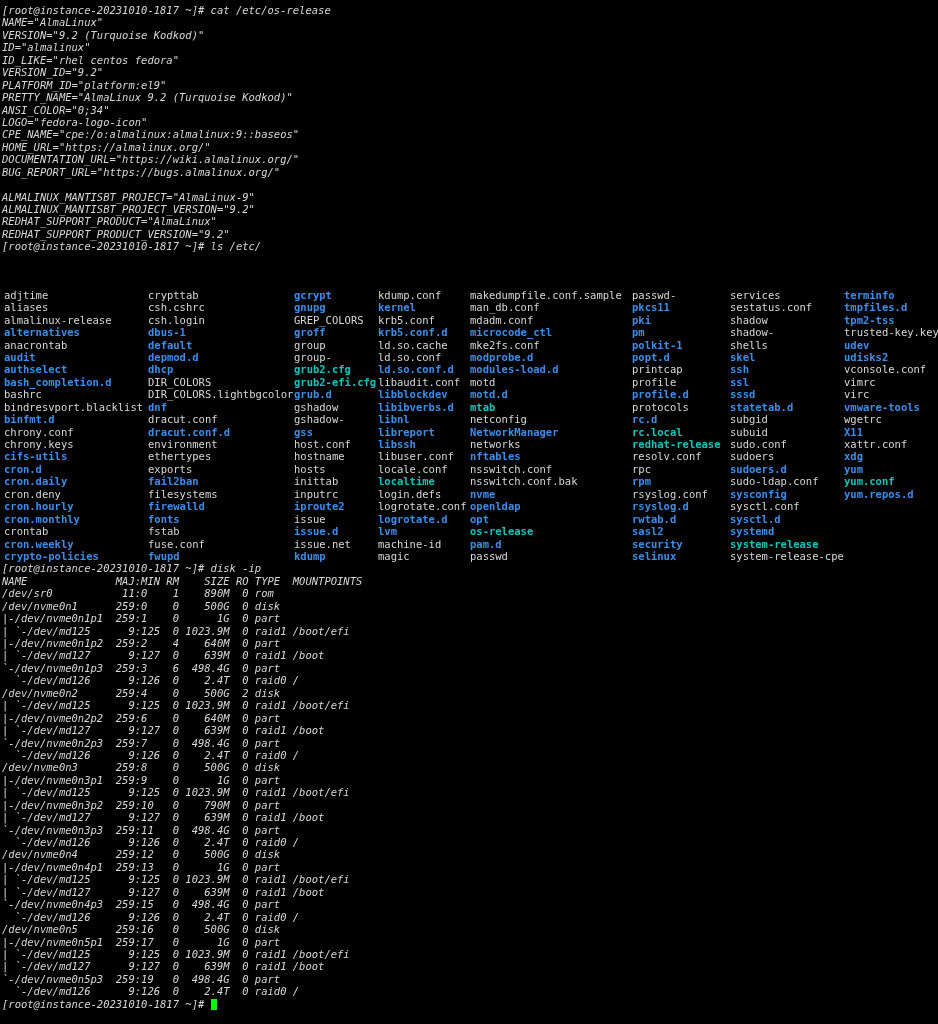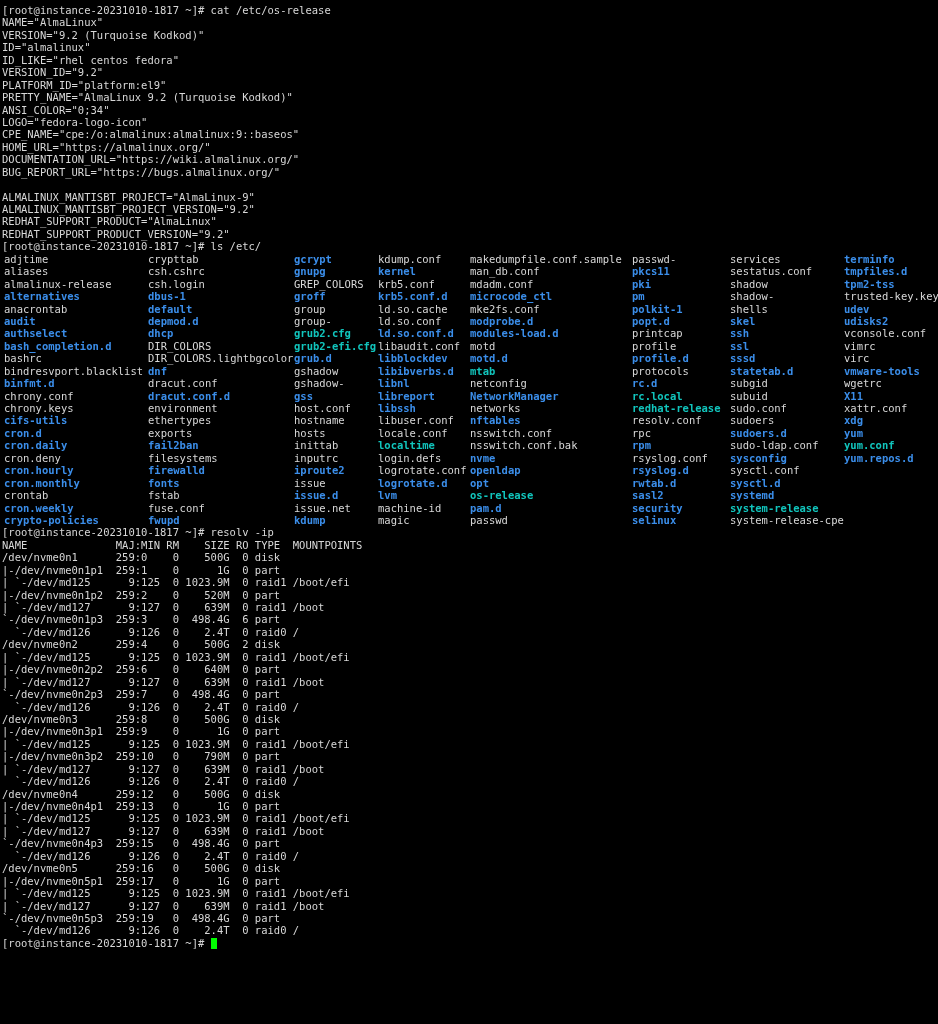--- a/index.html
+++ b/index.html
@@ -25,37 +25,39 @@
     letter-spacing: 0px;
     padding: 4px 0 0 2px;
     box-sizing: border-box;
   }
   .line {
     height: 12.45px;
     white-space: pre;
     font-family: "DejaVu Sans Mono", monospace;
     font-size: 10.5px;
     line-height: 12.45px;
+    font-style: italic;
   }
   .blank { height: 12.45px; }
   .fg-default { color: #d8d8d8; }
   .fg-dir     { color: #3b8eea; font-weight: bold; }
   .fg-link    { color: #11c5bd; font-weight: bold; }
   .prompt     { color: #d8d8d8; }
   .cursor {
     display: inline-block;
     width: 6.2px;
     height: 11px;
     background: #00ff00;
     vertical-align: text-bottom;
   }
   
   .ls-grid {
     position: relative;
     white-space: pre;
+    margin-top: 36px;
   }
   .ls-row {
     height: 12.45px;
     line-height: 12.45px;
     white-space: pre;
     position: relative;
   }
   .ls-cell {
     position: absolute;
     top: 0;
@@ -90,43 +92,45 @@
       <div class="line fg-default">ALMALINUX_MANTISBT_PROJECT="AlmaLinux-9"</div>
       <div class="line fg-default">ALMALINUX_MANTISBT_PROJECT_VERSION="9.2"</div>
       <div class="line fg-default">REDHAT_SUPPORT_PRODUCT="AlmaLinux"</div>
       <div class="line fg-default">REDHAT_SUPPORT_PRODUCT_VERSION="9.2"</div>
     </div>
 
   <div class="line"><span class="prompt">[root@instance-20231010-1817 ~]#</span><span> ls /etc/</span></div>
 
   <div id="ls-output" class="ls-grid"><div class="ls-row"><span class="ls-cell fg-default" style="left: 2px;">adjtime</span><span class="ls-cell fg-default" style="left: 146px;">crypttab</span><span class="ls-cell fg-dir" style="left: 292px;">gcrypt</span><span class="ls-cell fg-default" style="left: 376px;">kdump.conf</span><span class="ls-cell fg-default" style="left: 468px;">makedumpfile.conf.sample</span><span class="ls-cell fg-default" style="left: 630px;">passwd-</span><span class="ls-cell fg-default" style="left: 728px;">services</span><span class="ls-cell fg-dir" style="left: 842px;">terminfo</span></div><div class="ls-row"><span class="ls-cell fg-default" style="left: 2px;">aliases</span><span class="ls-cell fg-default" style="left: 146px;">csh.cshrc</span><span class="ls-cell fg-dir" style="left: 292px;">gnupg</span><span class="ls-cell fg-dir" style="left: 376px;">kernel</span><span class="ls-cell fg-default" style="left: 468px;">man_db.conf</span><span class="ls-cell fg-dir" style="left: 630px;">pkcs11</span><span class="ls-cell fg-default" style="left: 728px;">sestatus.conf</span><span class="ls-cell fg-dir" style="left: 842px;">tmpfiles.d</span></div><div class="ls-row"><span class="ls-cell fg-default" style="left: 2px;">almalinux-release</span><span class="ls-cell fg-default" style="left: 146px;">csh.login</span><span class="ls-cell fg-default" style="left: 292px;">GREP_COLORS</span><span class="ls-cell fg-default" style="left: 376px;">krb5.conf</span><span class="ls-cell fg-default" style="left: 468px;">mdadm.conf</span><span class="ls-cell fg-dir" style="left: 630px;">pki</span><span class="ls-cell fg-default" style="left: 728px;">shadow</span><span class="ls-cell fg-dir" style="left: 842px;">tpm2-tss</span></div><div class="ls-row"><span class="ls-cell fg-dir" style="left: 2px;">alternatives</span><span class="ls-cell fg-dir" style="left: 146px;">dbus-1</span><span class="ls-cell fg-dir" style="left: 292px;">groff</span><span class="ls-cell fg-dir" style="left: 376px;">krb5.conf.d</span><span class="ls-cell fg-dir" style="left: 468px;">microcode_ctl</span><span class="ls-cell fg-dir" style="left: 630px;">pm</span><span class="ls-cell fg-default" style="left: 728px;">shadow-</span><span class="ls-cell fg-default" style="left: 842px;">trusted-key.key</span></div><div class="ls-row"><span class="ls-cell fg-default" style="left: 2px;">anacrontab</span><span class="ls-cell fg-dir" style="left: 146px;">default</span><span class="ls-cell fg-default" style="left: 292px;">group</span><span class="ls-cell fg-default" style="left: 376px;">ld.so.cache</span><span class="ls-cell fg-default" style="left: 468px;">mke2fs.conf</span><span class="ls-cell fg-dir" style="left: 630px;">polkit-1</span><span class="ls-cell fg-default" style="left: 728px;">shells</span><span class="ls-cell fg-dir" style="left: 842px;">udev</span></div><div class="ls-row"><span class="ls-cell fg-dir" style="left: 2px;">audit</span><span class="ls-cell fg-dir" style="left: 146px;">depmod.d</span><span class="ls-cell fg-default" style="left: 292px;">group-</span><span class="ls-cell fg-default" style="left: 376px;">ld.so.conf</span><span class="ls-cell fg-dir" style="left: 468px;">modprobe.d</span><span class="ls-cell fg-dir" style="left: 630px;">popt.d</span><span class="ls-cell fg-dir" style="left: 728px;">skel</span><span class="ls-cell fg-dir" style="left: 842px;">udisks2</span></div><div class="ls-row"><span class="ls-cell fg-dir" style="left: 2px;">authselect</span><span class="ls-cell fg-dir" style="left: 146px;">dhcp</span><span class="ls-cell fg-link" style="left: 292px;">grub2.cfg</span><span class="ls-cell fg-dir" style="left: 376px;">ld.so.conf.d</span><span class="ls-cell fg-dir" style="left: 468px;">modules-load.d</span><span class="ls-cell fg-default" style="left: 630px;">printcap</span><span class="ls-cell fg-dir" style="left: 728px;">ssh</span><span class="ls-cell fg-default" style="left: 842px;">vconsole.conf</span></div><div class="ls-row"><span class="ls-cell fg-dir" style="left: 2px;">bash_completion.d</span><span class="ls-cell fg-default" style="left: 146px;">DIR_COLORS</span><span class="ls-cell fg-link" style="left: 292px;">grub2-efi.cfg</span><span class="ls-cell fg-default" style="left: 376px;">libaudit.conf</span><span class="ls-cell fg-default" style="left: 468px;">motd</span><span class="ls-cell fg-default" style="left: 630px;">profile</span><span class="ls-cell fg-dir" style="left: 728px;">ssl</span><span class="ls-cell fg-default" style="left: 842px;">vimrc</span></div><div class="ls-row"><span class="ls-cell fg-default" style="left: 2px;">bashrc</span><span class="ls-cell fg-default" style="left: 146px;">DIR_COLORS.lightbgcolor</span><span class="ls-cell fg-dir" style="left: 292px;">grub.d</span><span class="ls-cell fg-dir" style="left: 376px;">libblockdev</span><span class="ls-cell fg-dir" style="left: 468px;">motd.d</span><span class="ls-cell fg-dir" style="left: 630px;">profile.d</span><span class="ls-cell fg-dir" style="left: 728px;">sssd</span><span class="ls-cell fg-default" style="left: 842px;">virc</span></div><div class="ls-row"><span class="ls-cell fg-default" style="left: 2px;">bindresvport.blacklist</span><span class="ls-cell fg-dir" style="left: 146px;">dnf</span><span class="ls-cell fg-default" style="left: 292px;">gshadow</span><span class="ls-cell fg-dir" style="left: 376px;">libibverbs.d</span><span class="ls-cell fg-link" style="left: 468px;">mtab</span><span class="ls-cell fg-default" style="left: 630px;">protocols</span><span class="ls-cell fg-dir" style="left: 728px;">statetab.d</span><span class="ls-cell fg-dir" style="left: 842px;">vmware-tools</span></div><div class="ls-row"><span class="ls-cell fg-dir" style="left: 2px;">binfmt.d</span><span class="ls-cell fg-default" style="left: 146px;">dracut.conf</span><span class="ls-cell fg-default" style="left: 292px;">gshadow-</span><span class="ls-cell fg-dir" style="left: 376px;">libnl</span><span class="ls-cell fg-default" style="left: 468px;">netconfig</span><span class="ls-cell fg-dir" style="left: 630px;">rc.d</span><span class="ls-cell fg-default" style="left: 728px;">subgid</span><span class="ls-cell fg-default" style="left: 842px;">wgetrc</span></div><div class="ls-row"><span class="ls-cell fg-default" style="left: 2px;">chrony.conf</span><span class="ls-cell fg-dir" style="left: 146px;">dracut.conf.d</span><span class="ls-cell fg-dir" style="left: 292px;">gss</span><span class="ls-cell fg-dir" style="left: 376px;">libreport</span><span class="ls-cell fg-dir" style="left: 468px;">NetworkManager</span><span class="ls-cell fg-link" style="left: 630px;">rc.local</span><span class="ls-cell fg-default" style="left: 728px;">subuid</span><span class="ls-cell fg-dir" style="left: 842px;">X11</span></div><div class="ls-row"><span class="ls-cell fg-default" style="left: 2px;">chrony.keys</span><span class="ls-cell fg-default" style="left: 146px;">environment</span><span class="ls-cell fg-default" style="left: 292px;">host.conf</span><span class="ls-cell fg-dir" style="left: 376px;">libssh</span><span class="ls-cell fg-default" style="left: 468px;">networks</span><span class="ls-cell fg-link" style="left: 630px;">redhat-release</span><span class="ls-cell fg-default" style="left: 728px;">sudo.conf</span><span class="ls-cell fg-default" style="left: 842px;">xattr.conf</span></div><div class="ls-row"><span class="ls-cell fg-dir" style="left: 2px;">cifs-utils</span><span class="ls-cell fg-default" style="left: 146px;">ethertypes</span><span class="ls-cell fg-default" style="left: 292px;">hostname</span><span class="ls-cell fg-default" style="left: 376px;">libuser.conf</span><span class="ls-cell fg-dir" style="left: 468px;">nftables</span><span class="ls-cell fg-default" style="left: 630px;">resolv.conf</span><span class="ls-cell fg-default" style="left: 728px;">sudoers</span><span class="ls-cell fg-dir" style="left: 842px;">xdg</span></div><div class="ls-row"><span class="ls-cell fg-dir" style="left: 2px;">cron.d</span><span class="ls-cell fg-default" style="left: 146px;">exports</span><span class="ls-cell fg-default" style="left: 292px;">hosts</span><span class="ls-cell fg-default" style="left: 376px;">locale.conf</span><span class="ls-cell fg-default" style="left: 468px;">nsswitch.conf</span><span class="ls-cell fg-default" style="left: 630px;">rpc</span><span class="ls-cell fg-dir" style="left: 728px;">sudoers.d</span><span class="ls-cell fg-dir" style="left: 842px;">yum</span></div><div class="ls-row"><span class="ls-cell fg-dir" style="left: 2px;">cron.daily</span><span class="ls-cell fg-dir" style="left: 146px;">fail2ban</span><span class="ls-cell fg-default" style="left: 292px;">inittab</span><span class="ls-cell fg-link" style="left: 376px;">localtime</span><span class="ls-cell fg-default" style="left: 468px;">nsswitch.conf.bak</span><span class="ls-cell fg-dir" style="left: 630px;">rpm</span><span class="ls-cell fg-default" style="left: 728px;">sudo-ldap.conf</span><span class="ls-cell fg-link" style="left: 842px;">yum.conf</span></div><div class="ls-row"><span class="ls-cell fg-default" style="left: 2px;">cron.deny</span><span class="ls-cell fg-default" style="left: 146px;">filesystems</span><span class="ls-cell fg-default" style="left: 292px;">inputrc</span><span class="ls-cell fg-default" style="left: 376px;">login.defs</span><span class="ls-cell fg-dir" style="left: 468px;">nvme</span><span class="ls-cell fg-default" style="left: 630px;">rsyslog.conf</span><span class="ls-cell fg-dir" style="left: 728px;">sysconfig</span><span class="ls-cell fg-dir" style="left: 842px;">yum.repos.d</span></div><div class="ls-row"><span class="ls-cell fg-dir" style="left: 2px;">cron.hourly</span><span class="ls-cell fg-dir" style="left: 146px;">firewalld</span><span class="ls-cell fg-dir" style="left: 292px;">iproute2</span><span class="ls-cell fg-default" style="left: 376px;">logrotate.conf</span><span class="ls-cell fg-dir" style="left: 468px;">openldap</span><span class="ls-cell fg-dir" style="left: 630px;">rsyslog.d</span><span class="ls-cell fg-default" style="left: 728px;">sysctl.conf</span></div><div class="ls-row"><span class="ls-cell fg-dir" style="left: 2px;">cron.monthly</span><span class="ls-cell fg-dir" style="left: 146px;">fonts</span><span class="ls-cell fg-default" style="left: 292px;">issue</span><span class="ls-cell fg-dir" style="left: 376px;">logrotate.d</span><span class="ls-cell fg-dir" style="left: 468px;">opt</span><span class="ls-cell fg-dir" style="left: 630px;">rwtab.d</span><span class="ls-cell fg-dir" style="left: 728px;">sysctl.d</span></div><div class="ls-row"><span class="ls-cell fg-default" style="left: 2px;">crontab</span><span class="ls-cell fg-default" style="left: 146px;">fstab</span><span class="ls-cell fg-dir" style="left: 292px;">issue.d</span><span class="ls-cell fg-dir" style="left: 376px;">lvm</span><span class="ls-cell fg-link" style="left: 468px;">os-release</span><span class="ls-cell fg-dir" style="left: 630px;">sasl2</span><span class="ls-cell fg-dir" style="left: 728px;">systemd</span></div><div class="ls-row"><span class="ls-cell fg-dir" style="left: 2px;">cron.weekly</span><span class="ls-cell fg-default" style="left: 146px;">fuse.conf</span><span class="ls-cell fg-default" style="left: 292px;">issue.net</span><span class="ls-cell fg-default" style="left: 376px;">machine-id</span><span class="ls-cell fg-dir" style="left: 468px;">pam.d</span><span class="ls-cell fg-dir" style="left: 630px;">security</span><span class="ls-cell fg-link" style="left: 728px;">system-release</span></div><div class="ls-row"><span class="ls-cell fg-dir" style="left: 2px;">crypto-policies</span><span class="ls-cell fg-dir" style="left: 146px;">fwupd</span><span class="ls-cell fg-dir" style="left: 292px;">kdump</span><span class="ls-cell fg-default" style="left: 376px;">magic</span><span class="ls-cell fg-default" style="left: 468px;">passwd</span><span class="ls-cell fg-dir" style="left: 630px;">selinux</span><span class="ls-cell fg-default" style="left: 728px;">system-release-cpe</span></div></div>
 
-  <div class="line"><span class="prompt">[root@instance-20231010-1817 ~]#</span><span> resolv -ip</span></div>
+  <div class="line"><span class="prompt">[root@instance-20231010-1817 ~]#</span><span> disk -ip</span></div>
 
   <div class="line">NAME              MAJ:MIN RM    SIZE RO TYPE  MOUNTPOINTS</div>
 
   <div id="lsblk-output">
+      <div class="line fg-default">/dev/sr0           11:0    1    890M  0 rom</div>
       <div class="line fg-default">/dev/nvme0n1      259:0    0    500G  0 disk</div>
       <div class="line fg-default">|-/dev/nvme0n1p1  259:1    0      1G  0 part</div>
       <div class="line fg-default">| `-/dev/md125      9:125  0 1023.9M  0 raid1 /boot/efi</div>
-      <div class="line fg-default">|-/dev/nvme0n1p2  259:2    0    520M  0 part</div>
+      <div class="line fg-default">|-/dev/nvme0n1p2  259:2    4    640M  0 part</div>
       <div class="line fg-default">| `-/dev/md127      9:127  0    639M  0 raid1 /boot</div>
-      <div class="line fg-default">`-/dev/nvme0n1p3  259:3    0  498.4G  6 part</div>
+      <div class="line fg-default">`-/dev/nvme0n1p3  259:3    6  498.4G  0 part</div>
       <div class="line fg-default">  `-/dev/md126      9:126  0    2.4T  0 raid0 /</div>
       <div class="line fg-default">/dev/nvme0n2      259:4    0    500G  2 disk</div>
       <div class="line fg-default">| `-/dev/md125      9:125  0 1023.9M  0 raid1 /boot/efi</div>
       <div class="line fg-default">|-/dev/nvme0n2p2  259:6    0    640M  0 part</div>
       <div class="line fg-default">| `-/dev/md127      9:127  0    639M  0 raid1 /boot</div>
       <div class="line fg-default">`-/dev/nvme0n2p3  259:7    0  498.4G  0 part</div>
       <div class="line fg-default">  `-/dev/md126      9:126  0    2.4T  0 raid0 /</div>
       <div class="line fg-default">/dev/nvme0n3      259:8    0    500G  0 disk</div>
       <div class="line fg-default">|-/dev/nvme0n3p1  259:9    0      1G  0 part</div>
       <div class="line fg-default">| `-/dev/md125      9:125  0 1023.9M  0 raid1 /boot/efi</div>
       <div class="line fg-default">|-/dev/nvme0n3p2  259:10   0    790M  0 part</div>
       <div class="line fg-default">| `-/dev/md127      9:127  0    639M  0 raid1 /boot</div>
+      <div class="line fg-default">`-/dev/nvme0n3p3  259:11   0  498.4G  0 part</div>
       <div class="line fg-default">  `-/dev/md126      9:126  0    2.4T  0 raid0 /</div>
       <div class="line fg-default">/dev/nvme0n4      259:12   0    500G  0 disk</div>
       <div class="line fg-default">|-/dev/nvme0n4p1  259:13   0      1G  0 part</div>
       <div class="line fg-default">| `-/dev/md125      9:125  0 1023.9M  0 raid1 /boot/efi</div>
       <div class="line fg-default">| `-/dev/md127      9:127  0    639M  0 raid1 /boot</div>
       <div class="line fg-default">`-/dev/nvme0n4p3  259:15   0  498.4G  0 part</div>
       <div class="line fg-default">  `-/dev/md126      9:126  0    2.4T  0 raid0 /</div>
       <div class="line fg-default">/dev/nvme0n5      259:16   0    500G  0 disk</div>
       <div class="line fg-default">|-/dev/nvme0n5p1  259:17   0      1G  0 part</div>
       <div class="line fg-default">| `-/dev/md125      9:125  0 1023.9M  0 raid1 /boot/efi</div>

